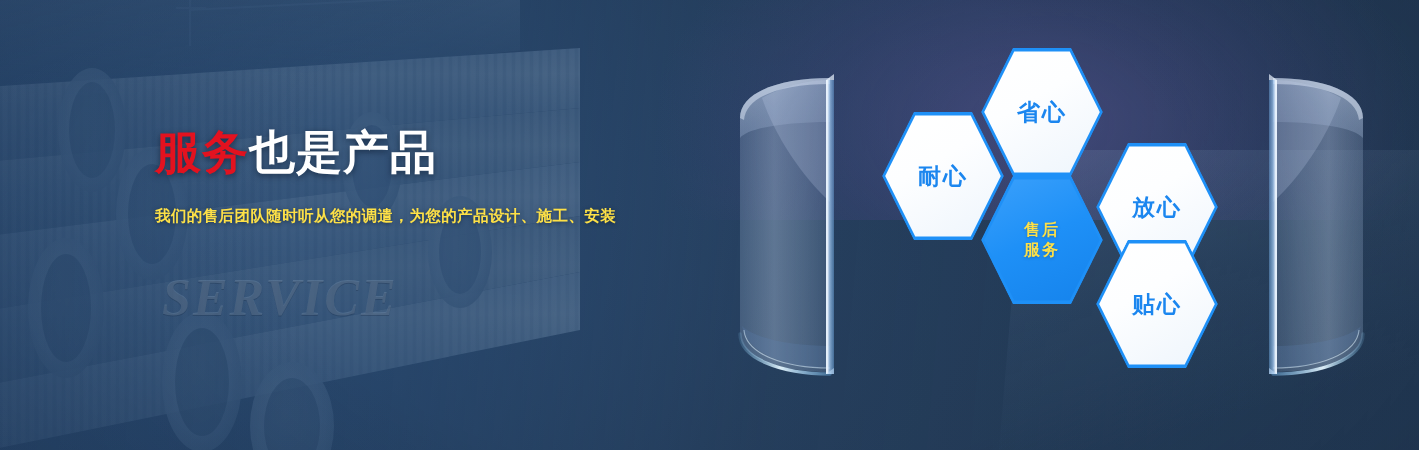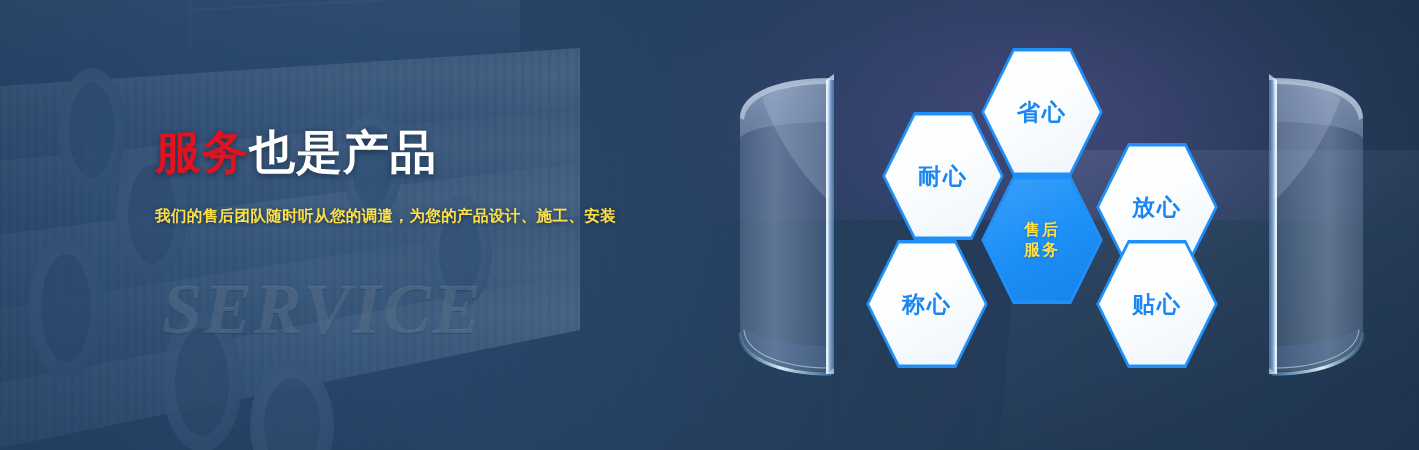--- a/index.html
+++ b/index.html
@@ -105,21 +105,21 @@
     text-shadow:0 1px 4px rgba(6,18,36,.55);
   }
   .subline div { white-space:nowrap; }
 
   .watermark {
     position:absolute;
     left:162px; top:268px;
     font-family:"Liberation Serif","DejaVu Serif",serif;
     font-style:italic;
     font-weight:bold;
-    font-size:72px;
+    font-size:52px;
     letter-spacing:2px;
     color:rgba(176,196,216,.20);
     text-shadow:0 1px 0 rgba(20,40,66,.28);
     z-index:5;
     white-space:nowrap;
   }
 
   
   .cylinder { position:absolute; top:26px; width:170px; height:400px; z-index:3; }
   #cyl-left  { left:718px; }
@@ -366,25 +366,20 @@
       <div class="hex-inner"></div>
       <div class="hex-label">省心</div>
     </div>
 
     <div class="hex pos-fang">
       <div class="hex-outer"></div>
       <div class="hex-inner"></div>
       <div class="hex-label">放心</div>
     </div>
 
-    <div class="hex pos-cheng">
-      <div class="hex-outer"></div>
-      <div class="hex-inner"></div>
-      <div class="hex-label">称心</div>
-    </div>
 
 
     <div class="hex pos-tie">
       <div class="hex-outer"></div>
       <div class="hex-inner"></div>
       <div class="hex-label">贴心</div>
     </div>
 
     <div class="hex hex-center pos-center">
       <div class="hex-outer"></div>

